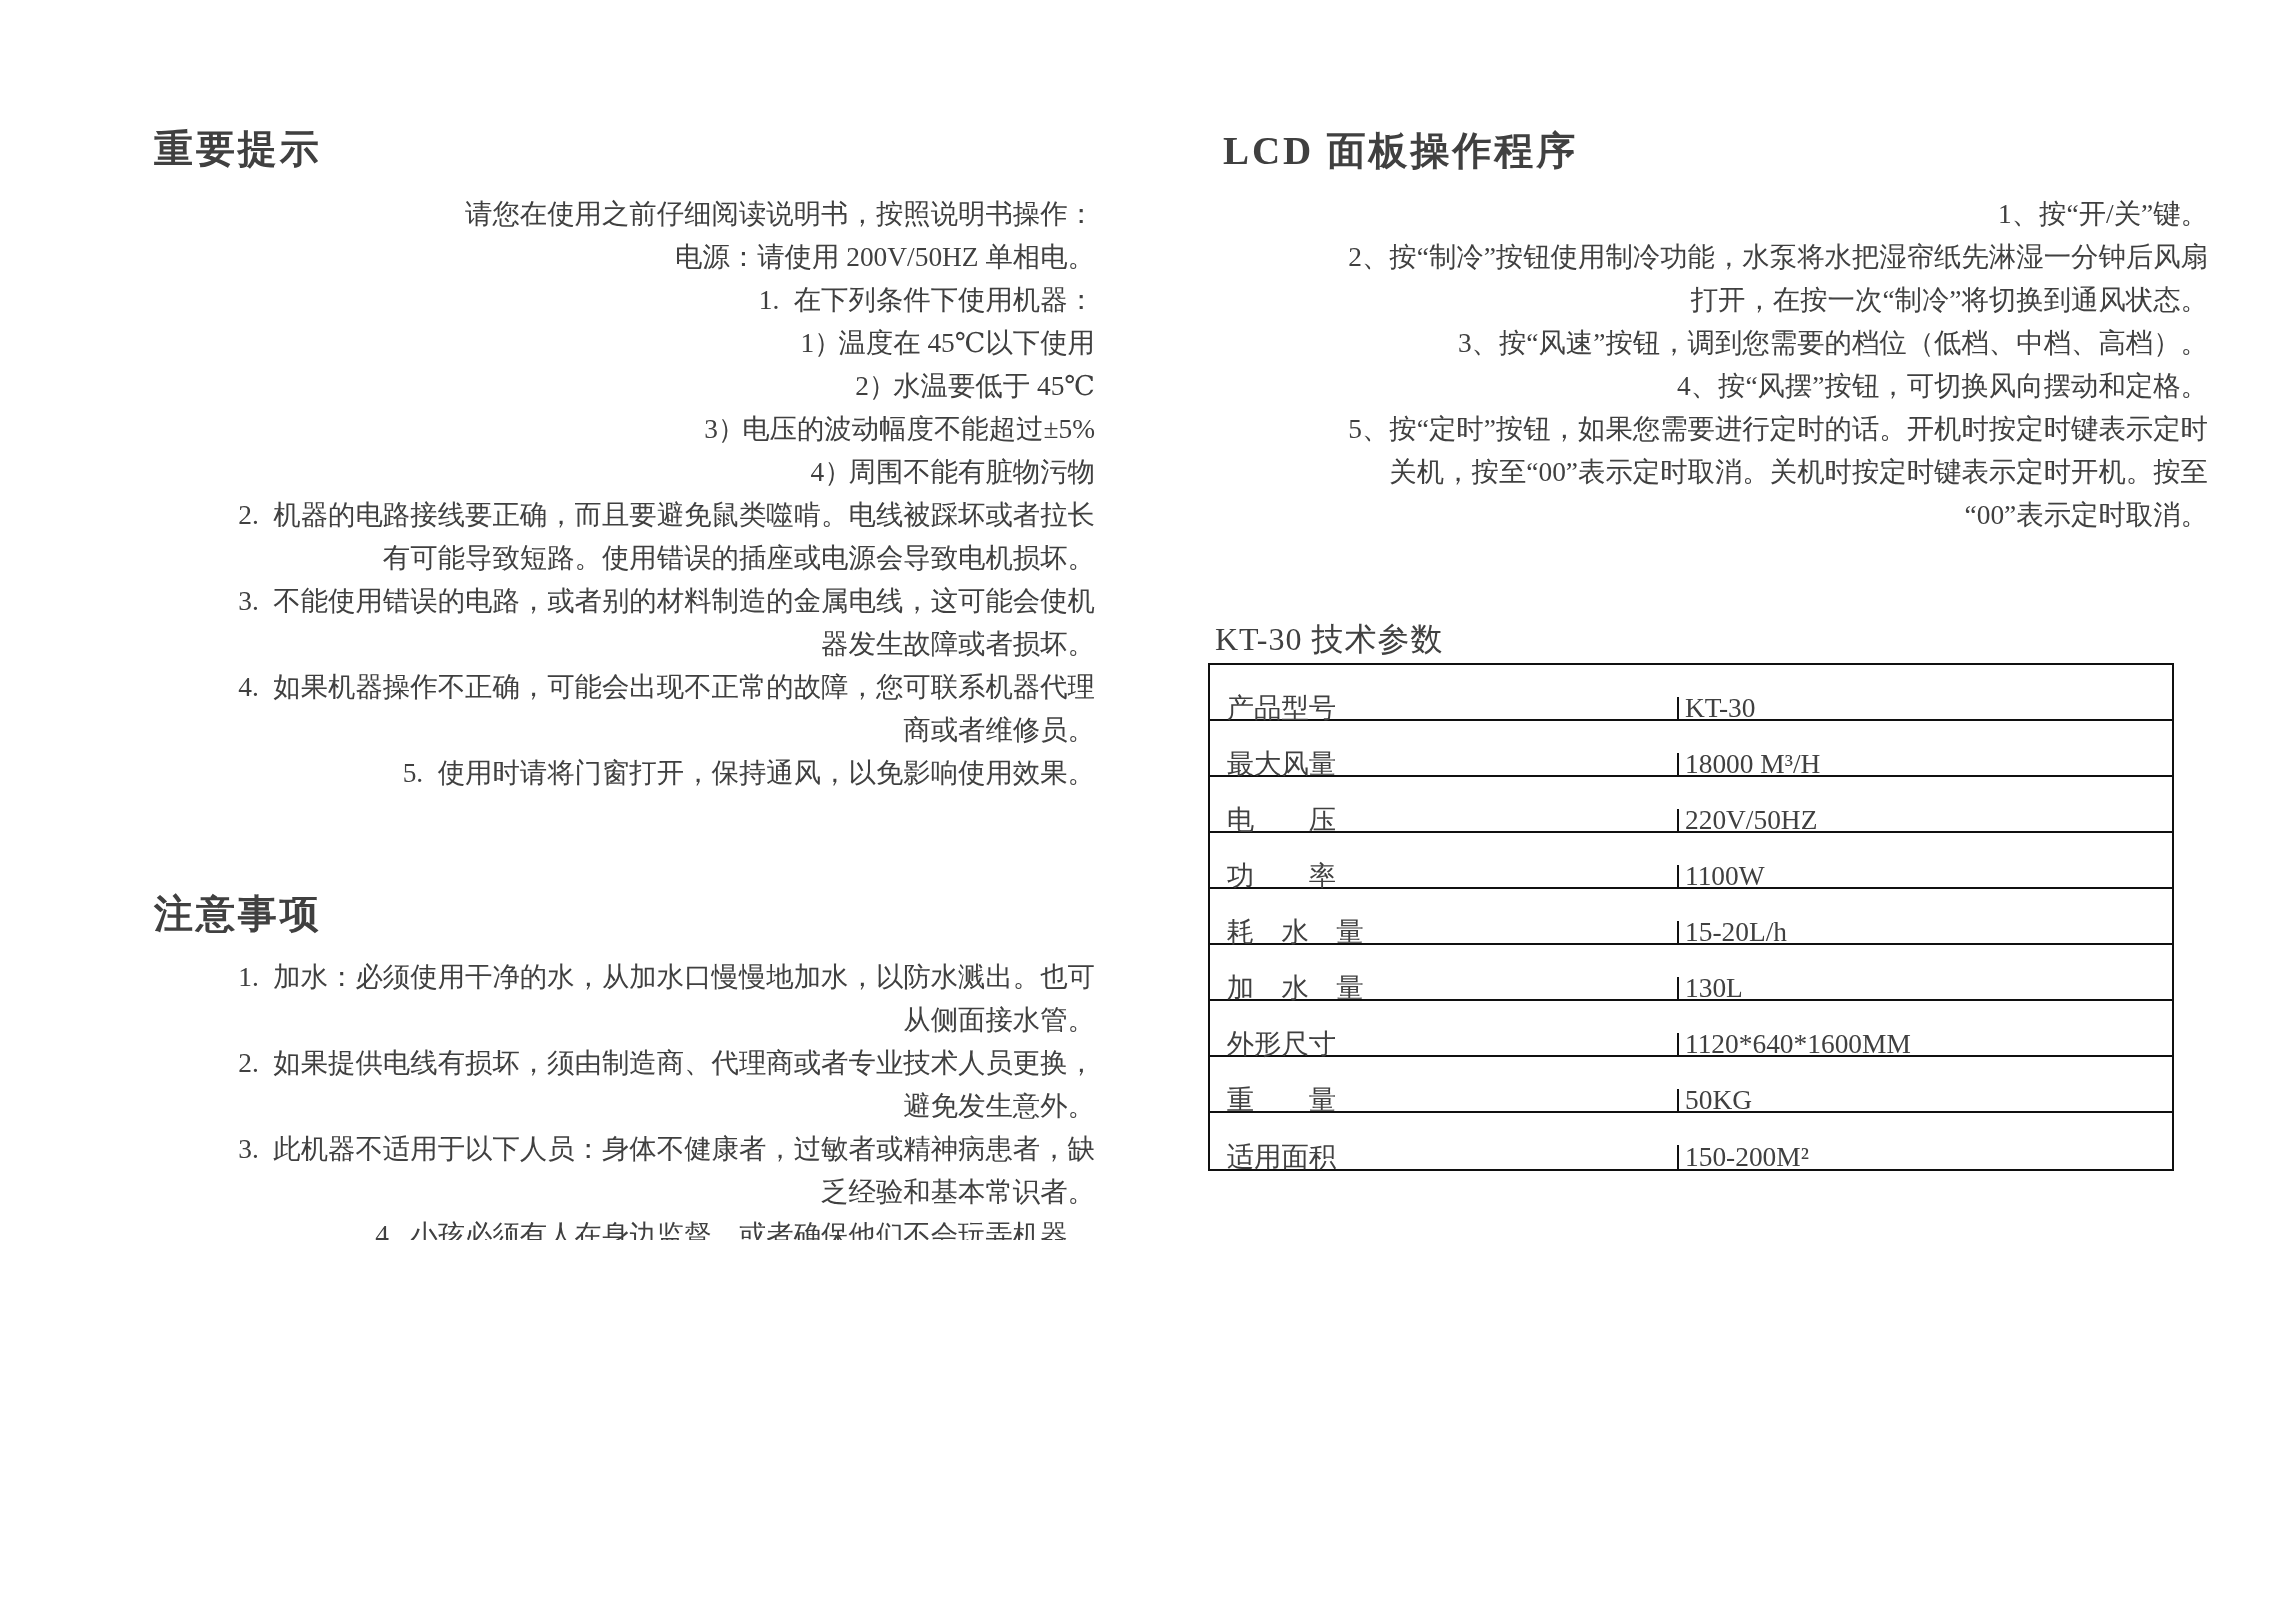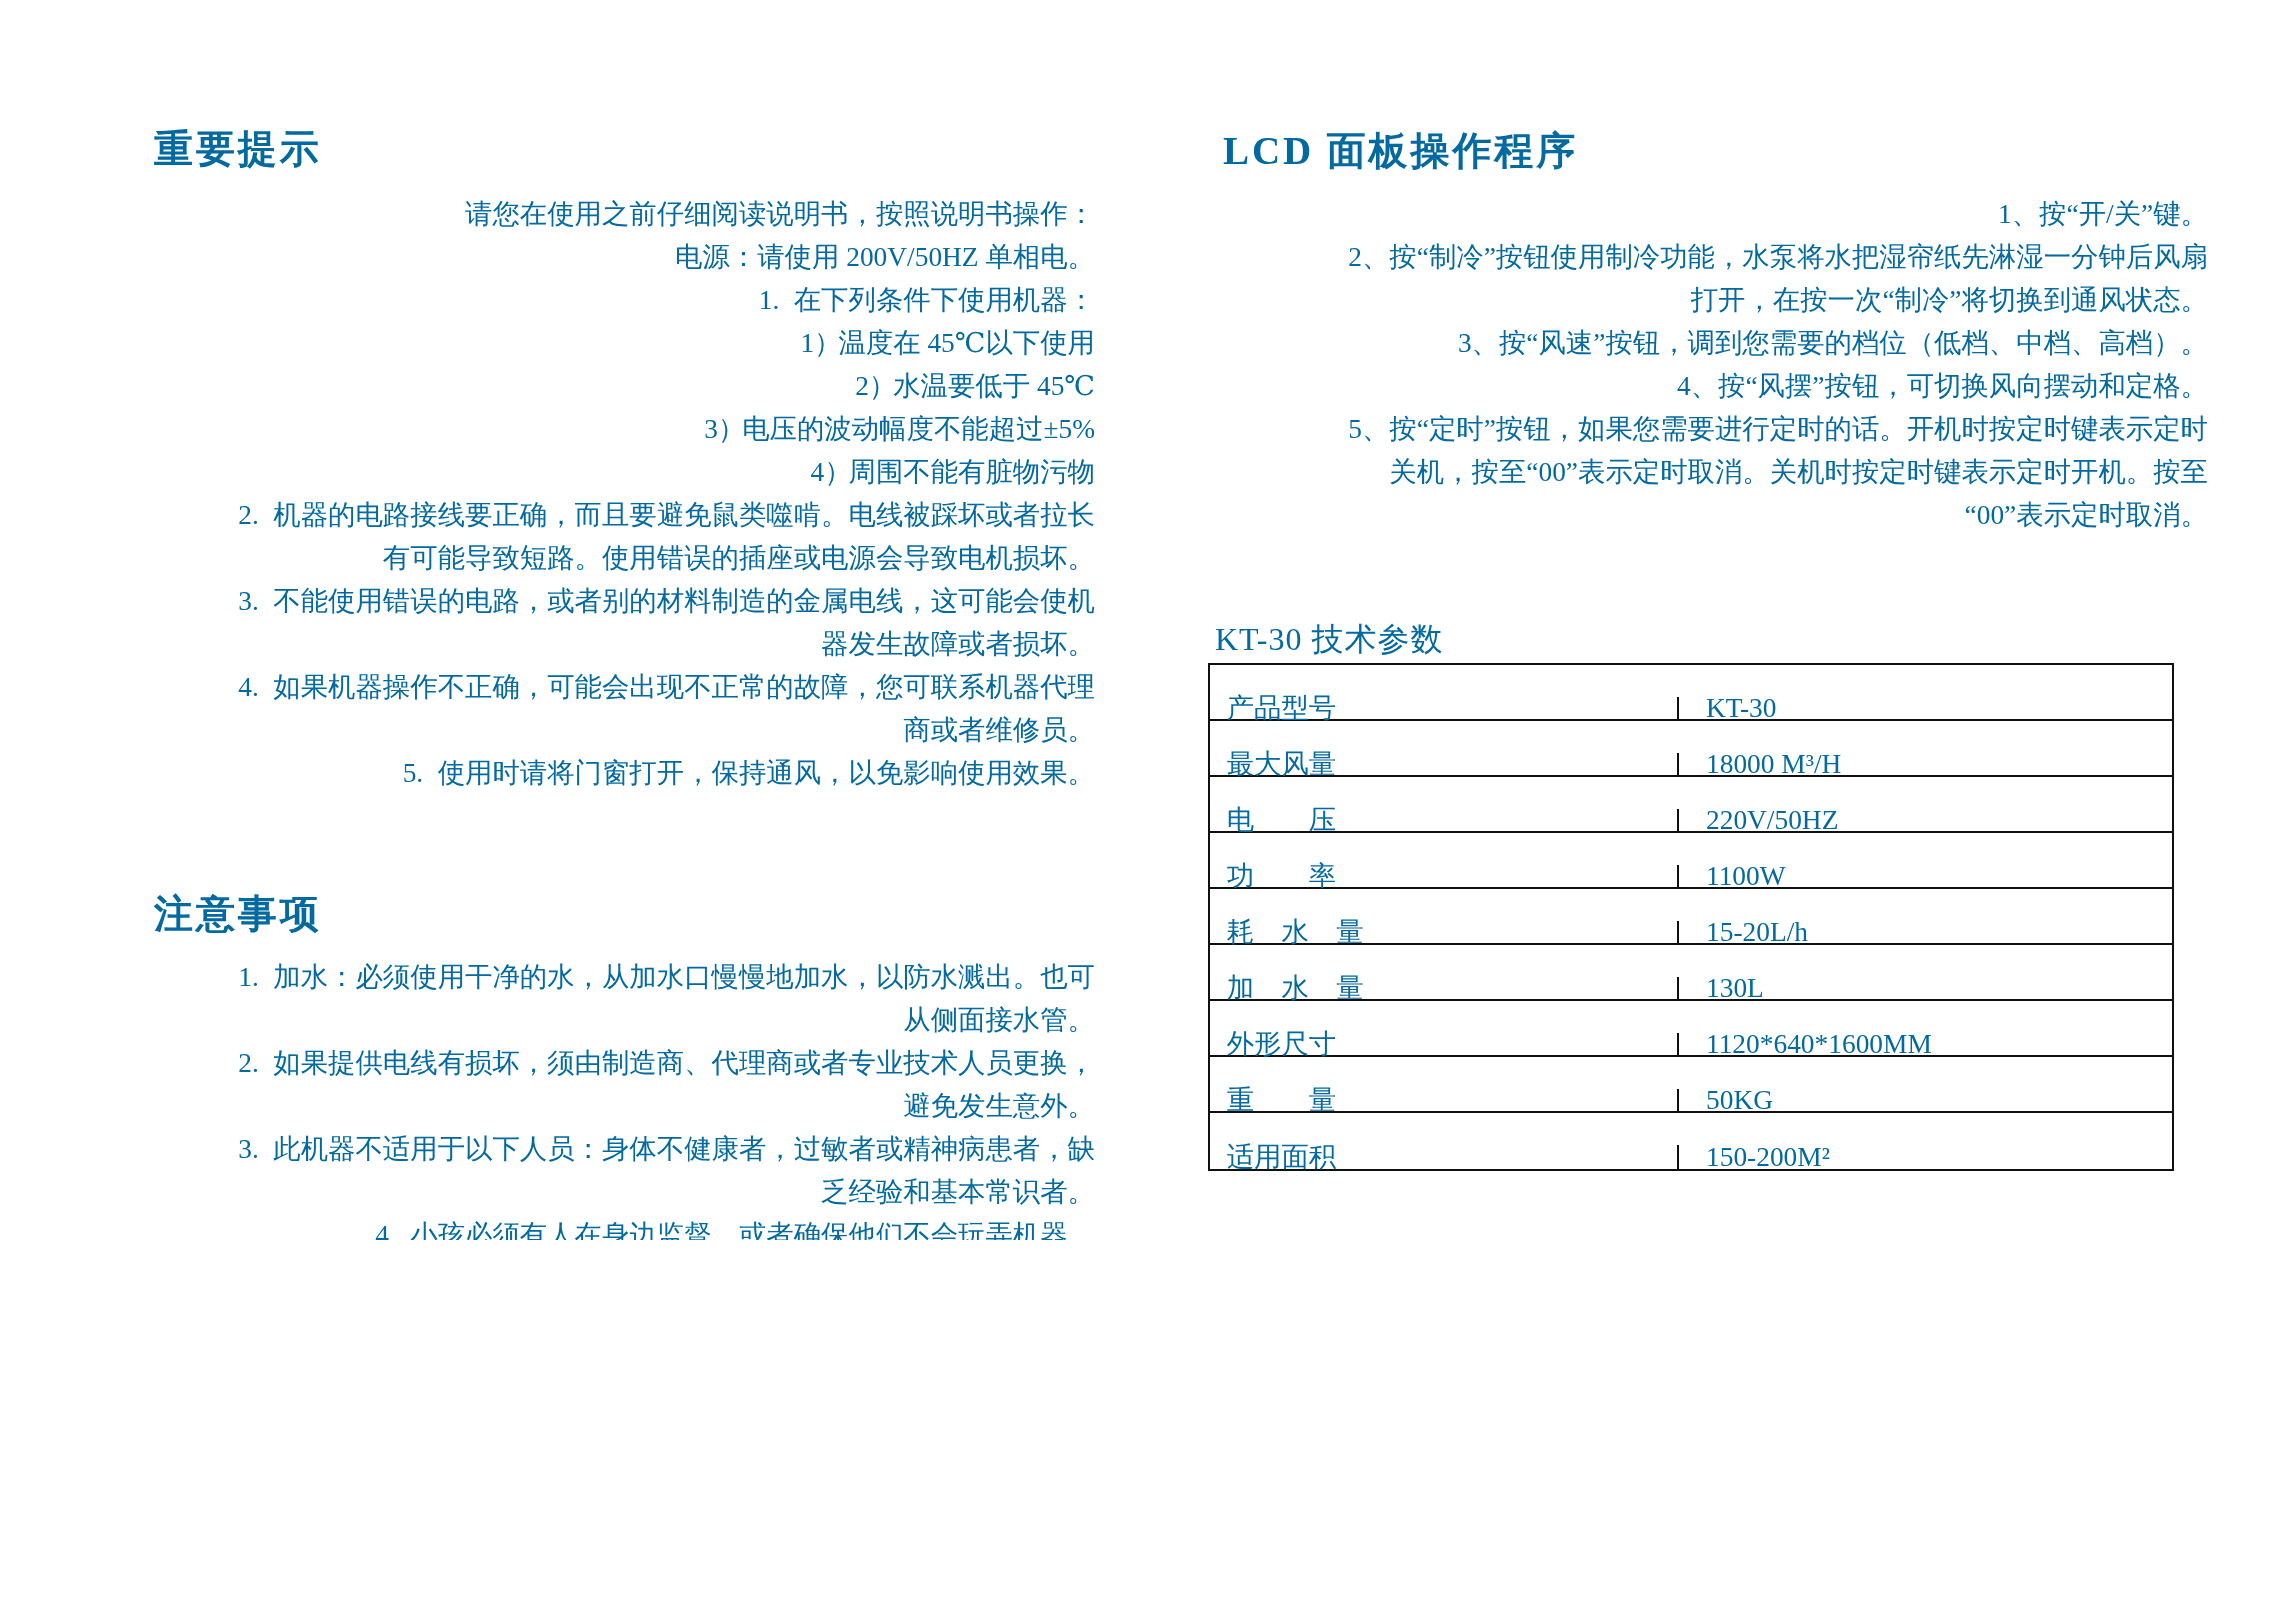--- a/index.html
+++ b/index.html
@@ -1,21 +1,21 @@
 <!DOCTYPE html>
 <html><head>
 <meta charset="utf-8">
 <style>
   html,body{margin:0;padding:0;background:#ffffff;}
   #sheet{
     position:relative;
     width:2293px;
     height:1240px;
     background:#ffffff;
-    color:#0369a1;
+    color:#404040;
     font-family:"Liberation Serif","DejaVu Serif",serif;
     overflow:hidden;
   }
   .abs{position:absolute;}
   .sec-title{
     font-size:39px;
     font-weight:bold;
     letter-spacing:2.9px;
     white-space:nowrap;
     line-height:47px;
@@ -73,21 +73,21 @@
     margin-top:32px;
   }
   .spec-label{
     width:469px;
     flex:0 0 auto;
     border-right:2px solid #101010;
     padding-left:16.7px;
   }
   .spec-value{
     flex:1 1 auto;
-    padding-left:27px;
+    padding-left:6px;
   }
 </style>
 </head>
 <body>
 
 <div id="sheet">
 
   <div class="abs sec-title" style="left:154px;top:125px;">重要提示</div>
 
   <div class="abs textblock list-l" style="left:154px;top:193px;width:941px;">

